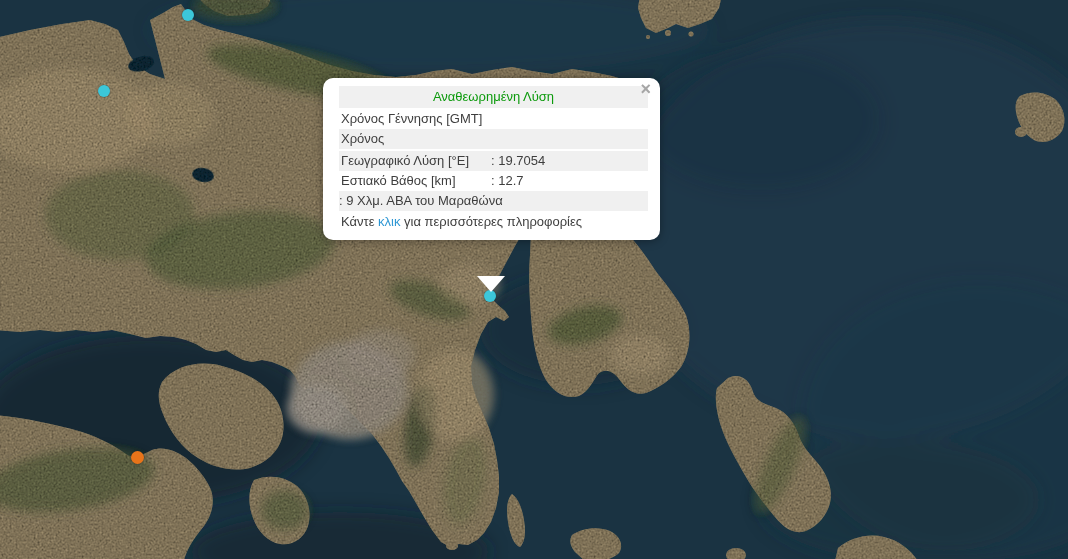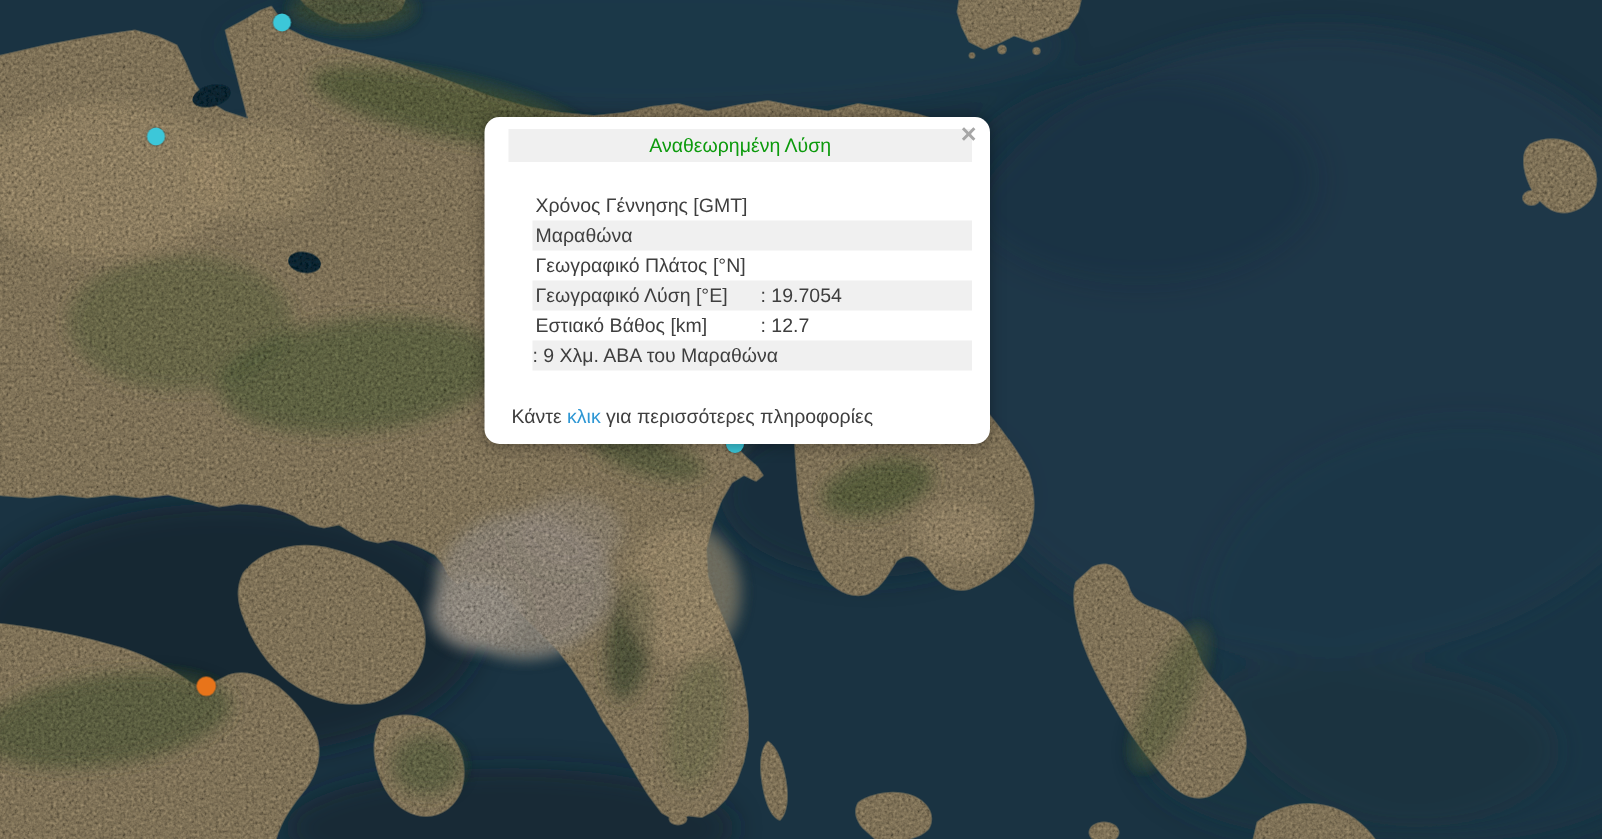--- a/index.html
+++ b/index.html
@@ -13,26 +13,26 @@
 
   
   .popup{position:absolute;left:323px;top:78px;width:337px;box-sizing:border-box;
          background:#ffffff;border-radius:10px;z-index:10;
          padding:8px 12px 10px 16px;color:#3e3e3e;font-size:13px;line-height:16px;
          box-shadow:0 1px 10px rgba(0,0,0,.35);}
   .popup-close{position:absolute;top:2px;right:9px;color:#a6a6a6;font-size:18px;
                font-weight:700;cursor:pointer;line-height:18px;}
   .ptable{width:309px;}
   .ptitle{background:#f0f0f0;text-align:center;color:#0c9a0c;font-size:13px;
-          padding:3px 0;margin-bottom:19px;}
-  .prow{display:flex;padding:1px 0;margin-left:16px;}
+          padding:3px 0;margin-bottom:1px;}
+  .prow{display:flex;padding:1px 0;}
   .prow.alt{background:#f0f0f0;}
   .plabel{width:150px;flex:0 0 150px;padding:1px 0 1px 2px;}
   .pvalue{flex:1;padding:1px 0;}
-  .pfooter{margin-top:23px;padding-left:2px;}
+  .pfooter{margin-top:3px;padding-left:2px;}
   .pfooter a{color:#2e97d4;text-decoration:none;cursor:pointer;}
   .popup-tail{position:absolute;left:477px;top:276px;width:0;height:0;z-index:9;
               border-left:14px solid transparent;border-right:14px solid transparent;
               border-top:16px solid #ffffff;}
 </style>
 </head>
 <body>
 
 <div id="stage">
 
@@ -172,24 +172,23 @@
 
   <div class="popup">
     <span class="popup-close">×</span>
     <div class="ptable">
       <div class="ptitle">Αναθεωρημένη Λύση</div>
 
       <div class="prow">
         <div class="plabel">Χρόνος Γέννησης [GMT]</div>
       </div>
       <div class="prow alt">
-        <div class="plabel">Μαραθώνα</div>
+        <div class="plabel">Χρόνος</div>
       </div>
       <div class="prow">
-        <div class="plabel">Γεωγραφικό Πλάτος [°N]</div>
       </div>
       <div class="prow alt">
         <div class="plabel">Γεωγραφικό Λύση [°E]</div>
         <div class="pvalue">: 19.7054</div>
       </div>
       <div class="prow">
         <div class="plabel">Εστιακό Βάθος [km]</div>
         <div class="pvalue">: 12.7</div>
       </div>
       <div class="prow alt">

